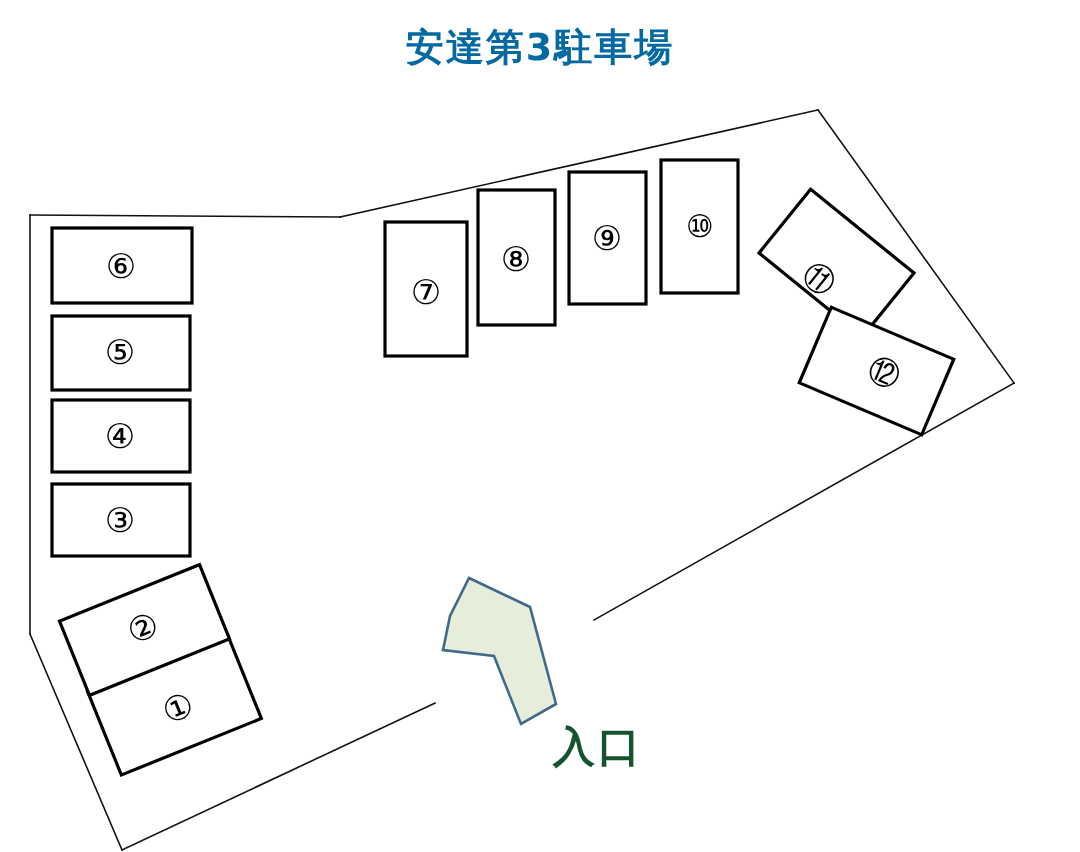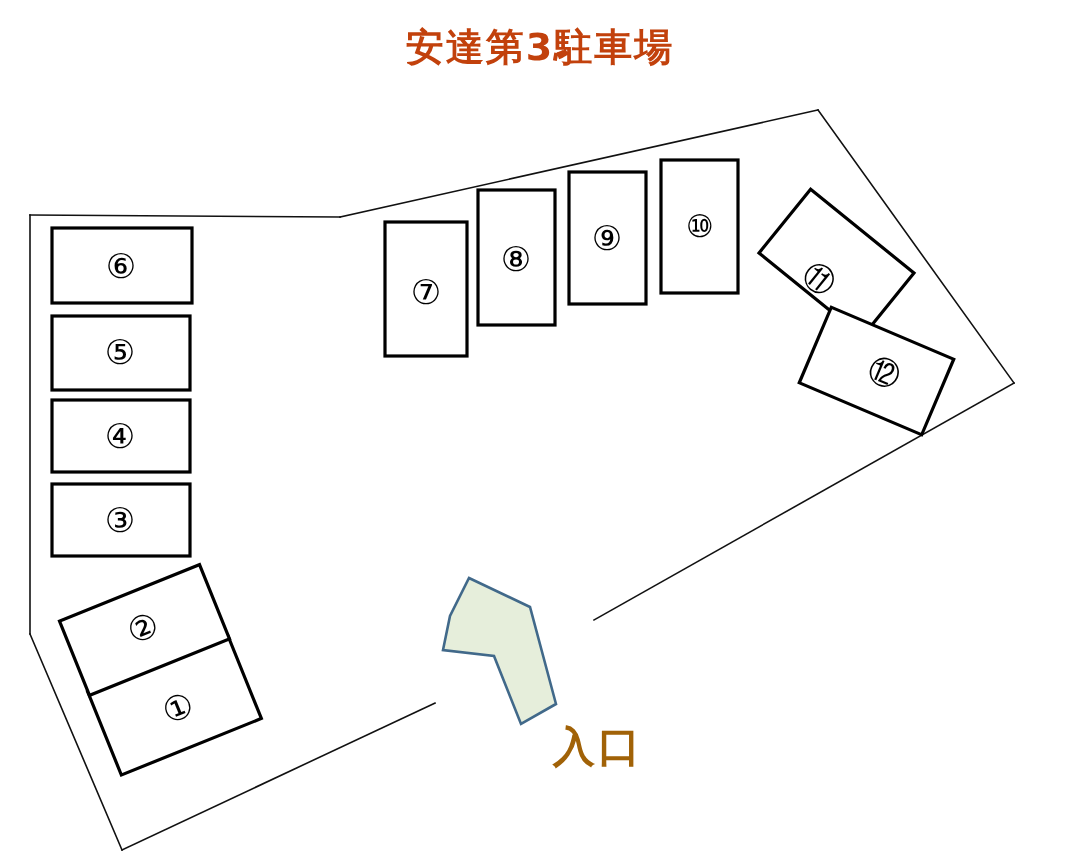--- a/index.html
+++ b/index.html
@@ -20,21 +20,21 @@
   }
   #map-title {
     position: absolute;
     left: 0;
     top: 22px;
     width: 1080px;
     text-align: center;
     font-size: 38px;
     font-weight: 600;
     letter-spacing: 2px;
-    color: #c2410c;
+    color: #0369a1;
     font-family: "DejaVu Sans", "Liberation Sans", sans-serif;
   }
   #map-svg {
     position: absolute;
     left: 0;
     top: 0;
     width: 1080px;
     height: 852px;
   }
   .lot-boundary {
@@ -67,21 +67,21 @@
   .stall-label.small {
     font-size: 31px;
   }
   #entrance-label {
     position: absolute;
     left: 553px;
     top: 719px;
     font-size: 42px;
     font-weight: 600;
     letter-spacing: 3px;
-    color: #a16207;
+    color: #14532d;
     font-family: "DejaVu Sans", "Liberation Sans", sans-serif;
     white-space: nowrap;
   }
 </style>
 </head>
 <body>
 
 <div id="page">
 
   <div id="map-title">安達第3駐車場</div>

